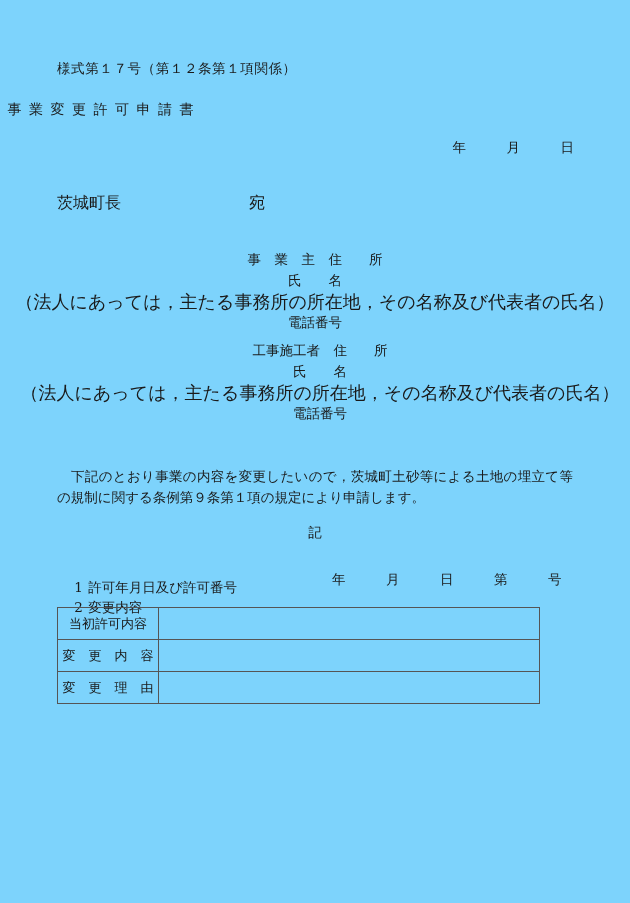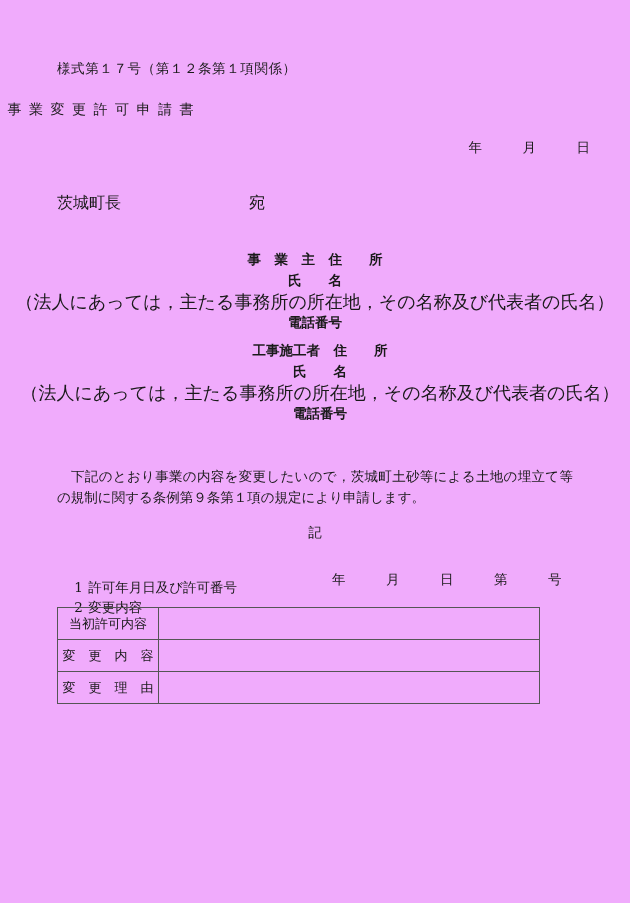--- a/index.html
+++ b/index.html
@@ -8,59 +8,58 @@
     background: #ffffff;
   }
   body {
     font-family: "DejaVu Serif", "Liberation Serif", serif;
     color: #1a1a1a;
   }
   #page {
     position: relative;
     width: 630px;
     height: 903px;
-    background: #f0abfc;
+    background: #7dd3fc;
     overflow: hidden;
   }
   .abs { position: absolute; }
 
   .form-no {
     left: 57px; top: 60px;
     font-size: 13.5px;
     letter-spacing: 0.6px;
     white-space: nowrap;
   }
 
   .doc-title {
     left: 0; right: 0; top: 101px;
     text-align: left;
     font-size: 14px;
     letter-spacing: 7.5px;
     text-indent: 7.5px;
   }
 
   .date-line {
-    left: 0; right: 40px; top: 139px;
+    left: 0; right: 56px; top: 139px;
     text-align: right;
     font-size: 13.5px;
     white-space: pre;
   }
 
   .addressee {
     left: 57px; top: 193px;
     font-size: 16px;
     white-space: pre;
   }
 
   .party-block { left: 0; right: 0; text-align: center; }
   .party-line {
     font-size: 13.5px;
     line-height: 21px;
     white-space: pre;
-    font-weight: bold;
   }
   .party-note { font-size: 18px; line-height: 21px; }
 
   #party-jigyounushi { top: 249px; }
   #party-sekousha   { top: 340px; margin-left: 10px; }
 
   .body-para {
     left: 57px; width: 516px; top: 466px;
     font-size: 13.5px;
     line-height: 21px;

